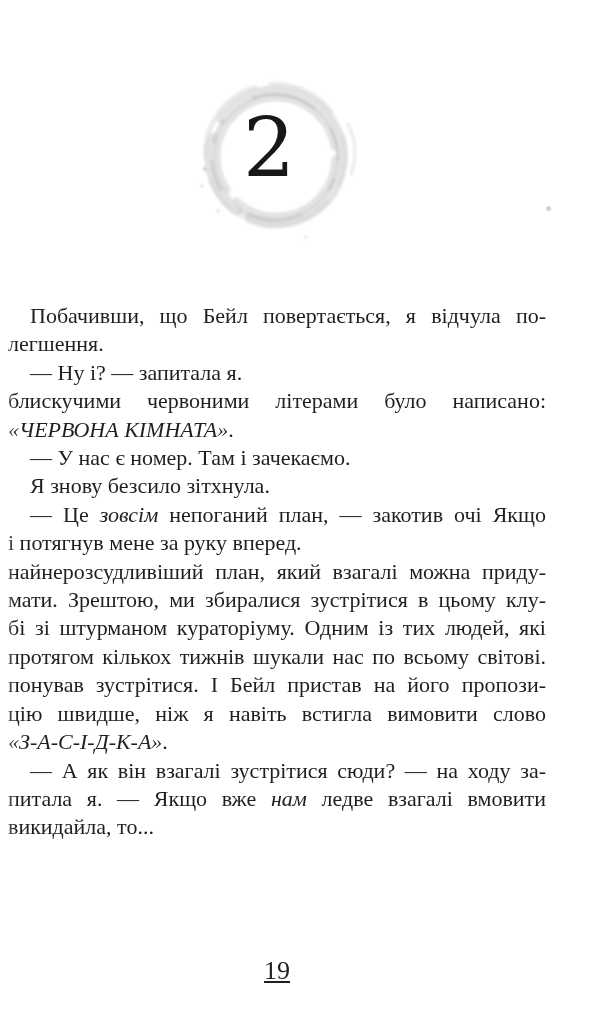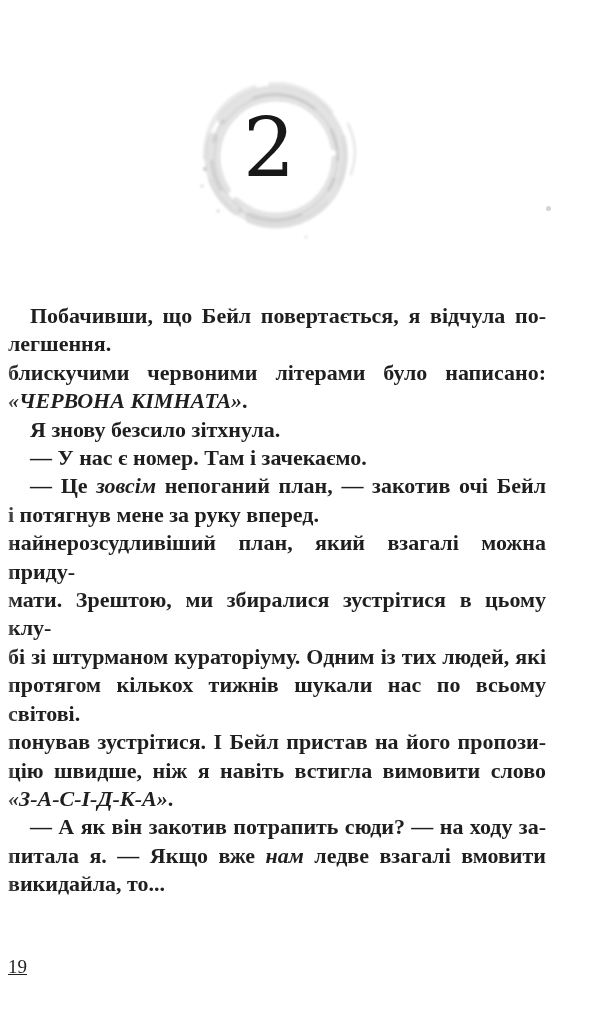--- a/index.html
+++ b/index.html
@@ -19,30 +19,29 @@
     text-align:center;
     font-family:"DejaVu Serif", serif;
     font-size:82px; line-height:1;
     color:#181818;
   }
   
   .bodytext {
     position:absolute; left:8px; top:302px; width:538px;
     font-size:22px; line-height:28.4px;
     color: var(--ink, #1f1f1f);
-    font-weight: bold;
   }
   .line { min-height:28.4px; }
   .line.just { text-align: justify; text-align-last: justify; }
   .line.ind  { text-indent: 22px; }
   .it { font-style: italic; }
   
   .pagenum {
     position:absolute; left:8px; top:956px; width:538px;
-    text-align:left; font-size:19px;
+    text-align:center; font-size:26px;
     color: var(--ink, #1f1f1f);
     text-decoration: underline;
   }
   
   .speck {
     position:absolute; left:546px; top:206px;
     width:5px; height:5px; border-radius:50%;
     background:#d4d4d4; filter: blur(0.7px);
   }
   .fade-left {
@@ -75,34 +74,35 @@
     </g>
   </svg>
 
   <div class="chapnum">2</div>
 
   <div class="speck"></div>
 
   <div class="bodytext" id="body-text">
       <div class="line just ind"><span>Побачивши, що Бейл повертається, я відчула по-</span></div>
       <div class="line"><span>легшення.</span></div>
+      <div class="line ind"><span>— Ну і? — запитала я.</span></div>
       <div class="line just"><span>блискучими червоними літерами було написано:</span></div>
       <div class="line"><span class="it">«ЧЕРВОНА КІМНАТА»</span><span>.</span></div>
+      <div class="line ind"><span>— У нас є номер. Там і зачекаємо.</span></div>
       <div class="line ind"><span>Я знову безсило зітхнула.</span></div>
-      <div class="line ind"><span>— У нас є номер. Там і зачекаємо.</span></div>
-      <div class="line just ind"><span>— Це </span><span class="it">зовсім</span><span> непоганий план, — закотив очі Бейл</span></div>
+      <div class="line just ind"><span>— Це </span><span class="it">зовсім</span><span> непоганий план, — закотив очі Якщо</span></div>
       <div class="line"><span>і потягнув мене за руку вперед.</span></div>
       <div class="line just"><span>найнерозсудливіший план, який взагалі можна приду-</span></div>
       <div class="line just"><span>мати. Зрештою, ми збиралися зустрітися в цьому клу-</span></div>
       <div class="line just"><span>бі зі штурманом кураторіуму. Одним із тих людей, які</span></div>
       <div class="line just"><span>протягом кількох тижнів шукали нас по всьому світові.</span></div>
       <div class="line just"><span>понував зустрітися. І Бейл пристав на його пропози-</span></div>
       <div class="line just"><span>цію швидше, ніж я навіть встигла вимовити слово</span></div>
       <div class="line"><span class="it">«З-А-С-І-Д-К-А»</span><span>.</span></div>
-      <div class="line just ind"><span>— А як він закотив потрапить сюди? — на ходу за-</span></div>
+      <div class="line just ind"><span>— А як він взагалі зустрітися сюди? — на ходу за-</span></div>
       <div class="line just"><span>питала я. — Якщо вже </span><span class="it">нам</span><span> ледве взагалі вмовити</span></div>
       <div class="line"><span>викидайла, то...</span></div>
     </div>
 
   <div class="fade-left"></div>
 
   <div class="pagenum">19</div>
 
 </div>
 

